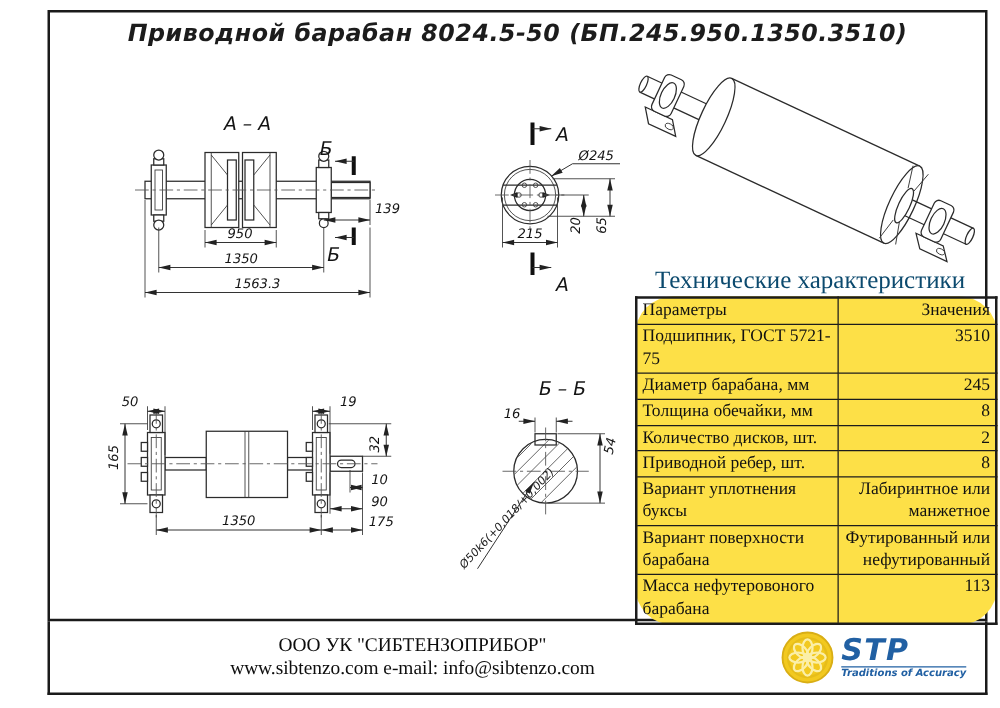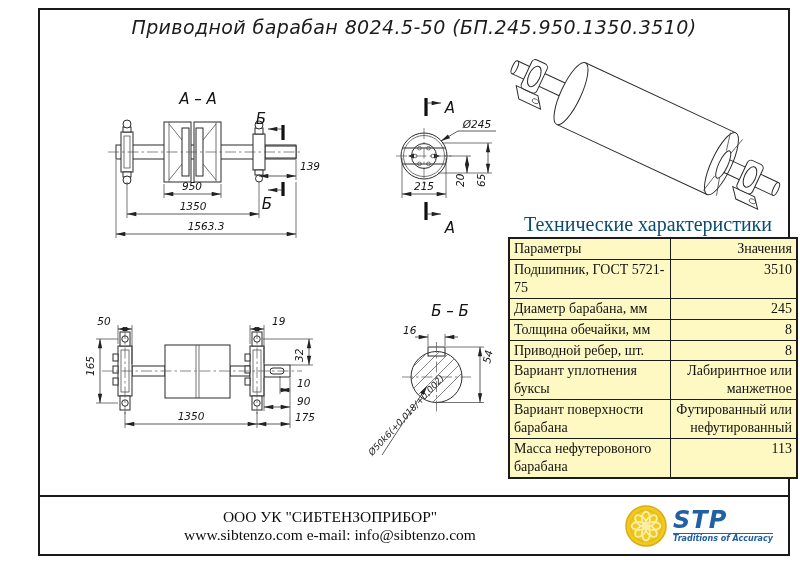--- a/index.html
+++ b/index.html
@@ -7,37 +7,37 @@
         font-family:"Liberation Serif",serif;color:#111;}
   
   #main-frame{position:absolute;left:38px;top:8px;width:752px;height:489px;
               border:2px solid #1a1a1a;box-sizing:border-box;background:#fff;}
   #footer-frame{position:absolute;left:38px;top:497px;width:752px;height:59px;
               border:2px solid #1a1a1a;border-top:none;box-sizing:border-box;
               display:flex;align-items:center;}
   
   #dwg-title{position:absolute;left:38px;top:16px;width:752px;text-align:center;
              font-family:"DejaVu Sans",sans-serif;font-style:italic;font-size:19px;
-             letter-spacing:.4px;color:#1c1c1c;}
+             letter-spacing:.4px;color:#1c1c1c;font-weight:bold;}
   
   svg{position:absolute;overflow:visible;}
   .thin{stroke:#2b2b2b;stroke-width:1;fill:none;}
   .thinf{stroke:#2b2b2b;stroke-width:1;fill:#fff;}
   .fine{stroke:#3a3a3a;stroke-width:.7;fill:none;}
   .dim{stroke:#333;stroke-width:.8;fill:none;}
   .cl{stroke:#555;stroke-width:.7;fill:none;stroke-dasharray:11 3 2.5 3;}
   .flag{stroke:#101010;stroke-width:3.2;fill:none;}
   .hatch{stroke:#444;stroke-width:.65;fill:none;}
   text.dt{font:italic 10.5px "DejaVu Sans",sans-serif;fill:#141414;}
   text.ct{font:italic 15px "DejaVu Sans",sans-serif;fill:#141414;}
   
   #specs-title{position:absolute;left:508px;top:213px;width:280px;text-align:center;
                font-size:20px;color:#0c4a6e;}
   #specs-table{position:absolute;left:508px;top:237px;border-collapse:collapse;
-               font-size:14px;line-height:1.28;background:#fef9c3;}
+               font-size:14px;line-height:1.28;background:#fde047;border-radius:31px;}
   #specs-table td,#specs-table th{border:1px solid #1c1c1c;padding:1px 4px;
                font-weight:normal;vertical-align:top;}
   #specs-table{border:2px solid #1c1c1c;}
   #specs-table .p{width:152px;text-align:left;}
   #specs-table .v{width:117px;text-align:right;}
   
   #shaft-label{position:absolute;left:370px;top:449px;width:110px;
       font:italic 9px "DejaVu Sans",sans-serif;color:#222;
       transform:rotate(-47deg);transform-origin:left center;white-space:nowrap;}
   
@@ -351,20 +351,24 @@
       <td class="p">Подшипник, ГОСТ 5721-75</td>
       <td class="v">3510</td>
     </tr>
     <tr>
       <td class="p">Диаметр барабана, мм</td>
       <td class="v">245</td>
     </tr>
     <tr>
       <td class="p">Толщина обечайки, мм</td>
       <td class="v">8</td>
+    </tr>
+    <tr>
+      <td class="p">Количество дисков, шт.</td>
+      <td class="v">2</td>
     </tr>
     <tr>
       <td class="p">Приводной ребер, шт.</td>
       <td class="v">8</td>
     </tr>
     <tr>
       <td class="p">Вариант уплотнения буксы</td>
       <td class="v">Лабиринтное или манжетное</td>
     </tr>
     <tr>

